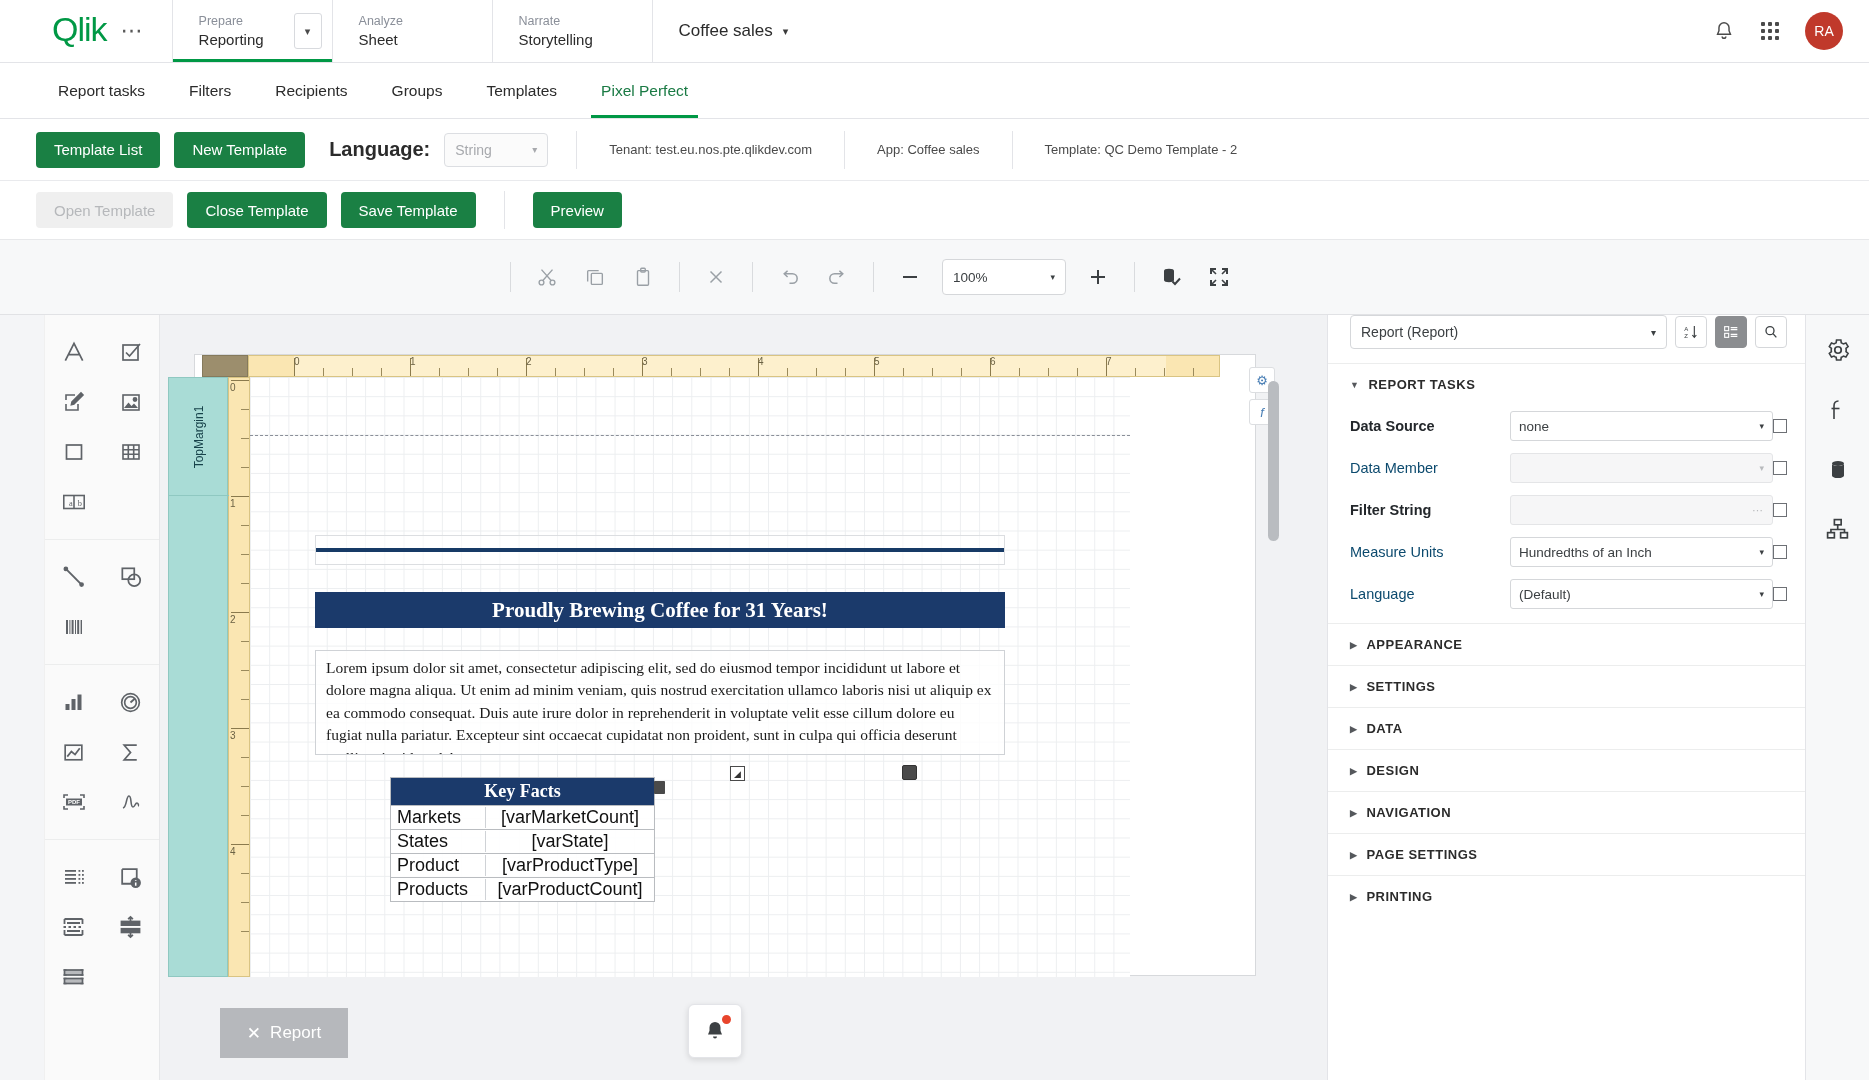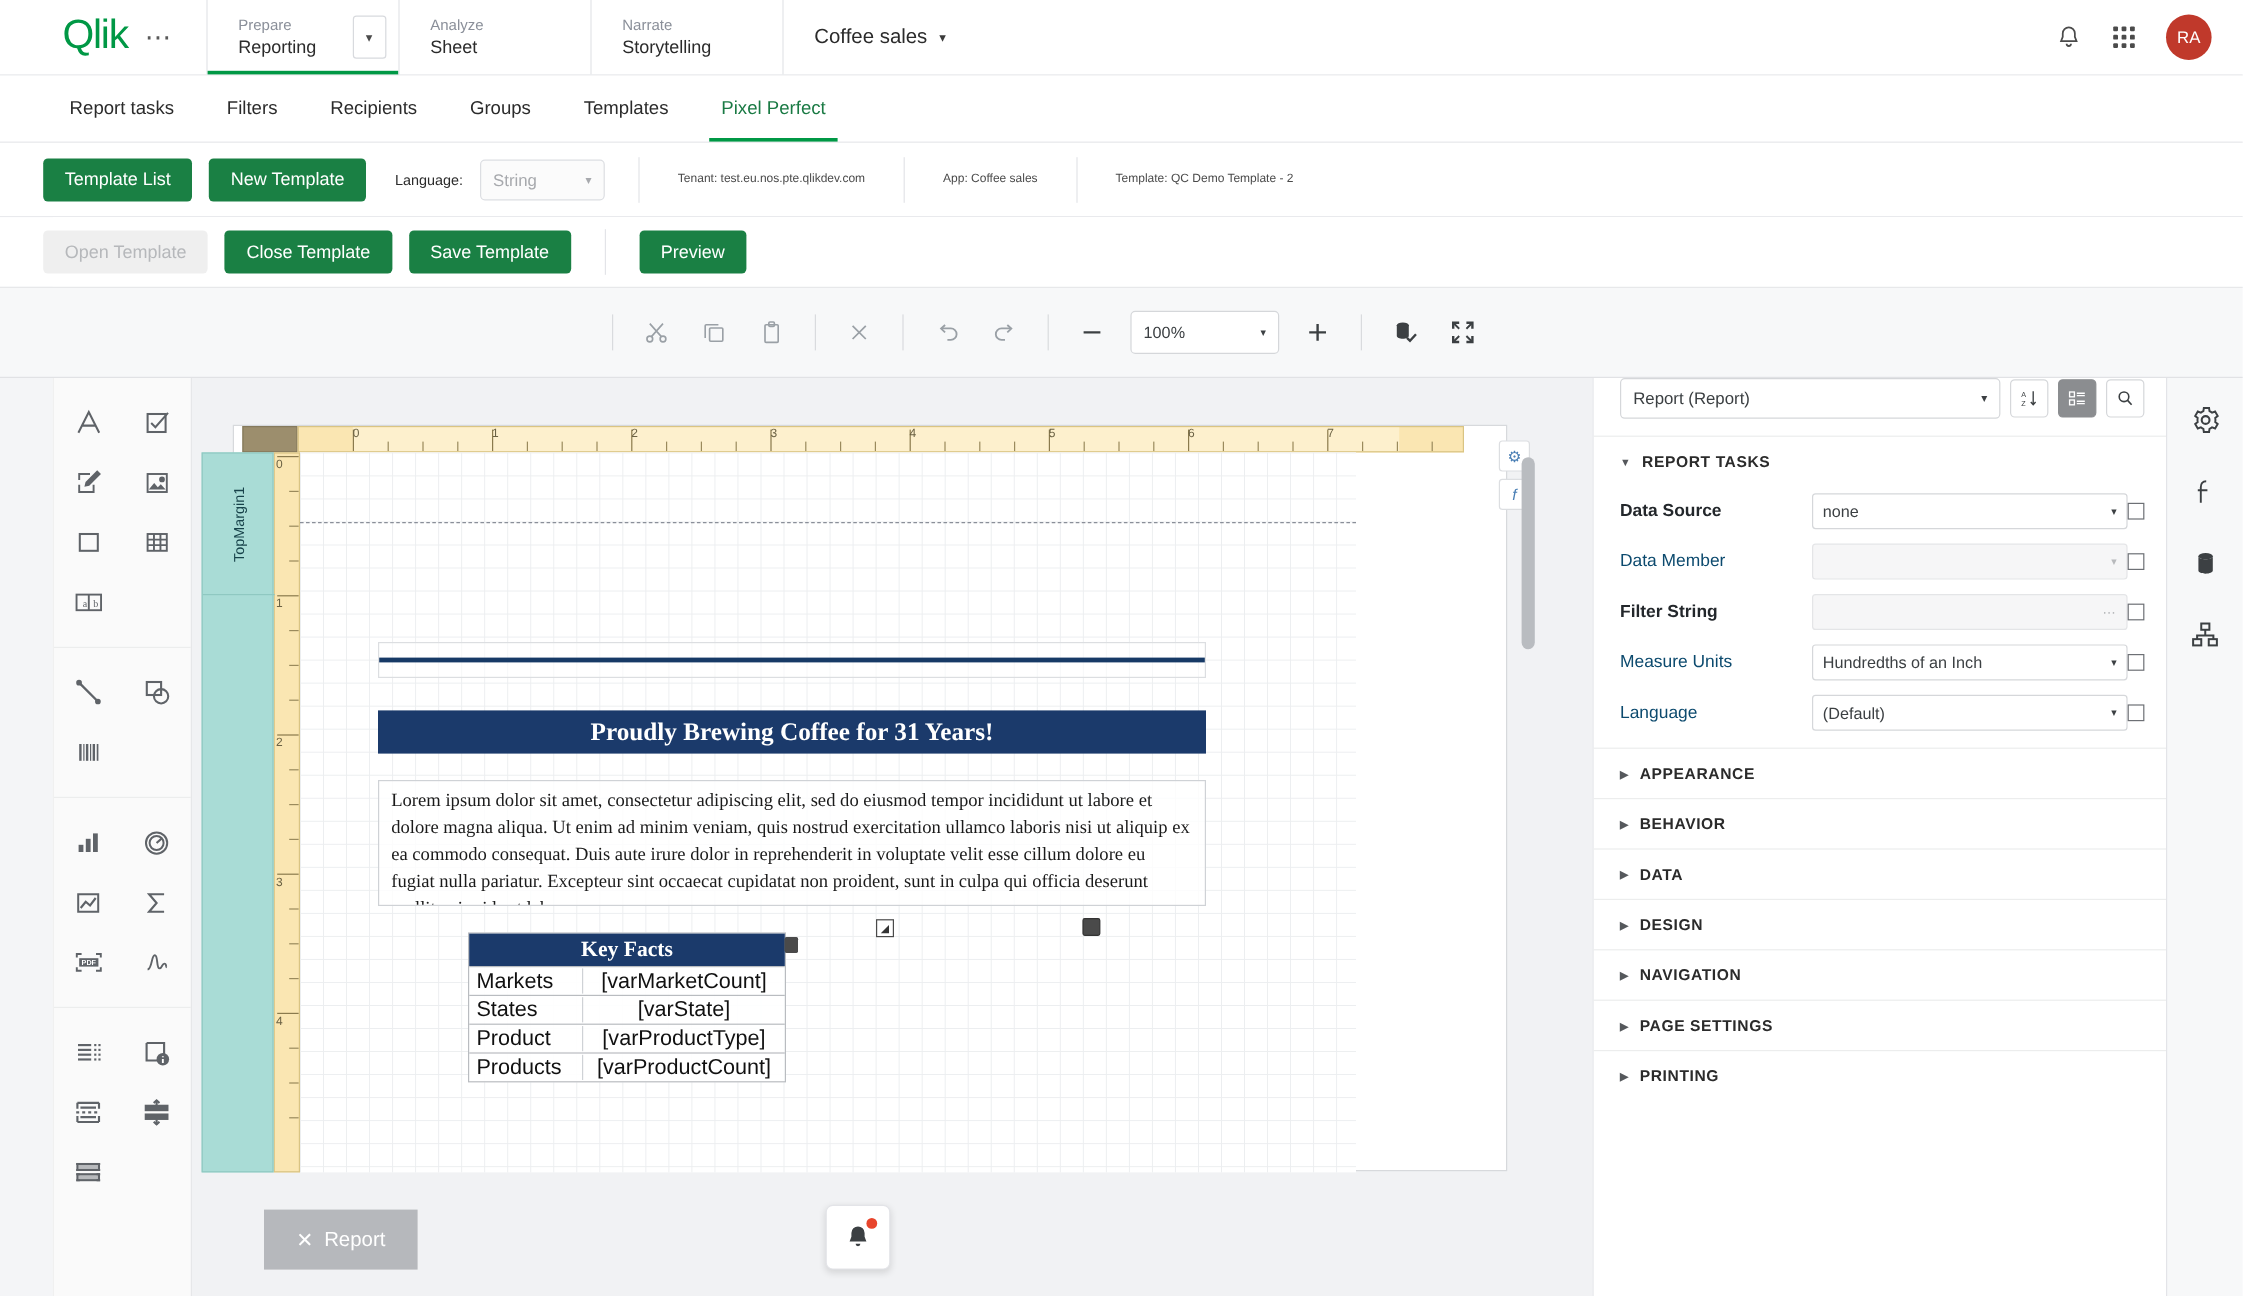--- a/index.html
+++ b/index.html
@@ -85,28 +85,28 @@
     background:#fff; border-bottom:1px solid #e9eaed;
     display:flex; align-items:center; padding-left:36px; gap: 14px;
   }
   .btn {
     border:none; border-radius:4px; font-size:15px; cursor:pointer;
     font-family:"Liberation Sans", sans-serif; padding: 0 18px; height: 36px;
     display:flex; align-items:center; justify-content:center; white-space:nowrap;
   }
   .btn-green { background:#1a8044; color:#fff; }
   .btn-disabled { background:#efefef; color:#b6b8bb; cursor:default; }
-  .lang-label { font-size:12px; color:#2b2b2b; margin-left: 10px; font-weight:400;}
+  .lang-label { font-size:20px; color:#2b2b2b; margin-left: 10px; font-weight:700;}
   .lang-select {
     width: 104px; height:34px; border:1px solid #dcdee2; border-radius:4px;
     background:#fbfbfb; display:flex; align-items:center; justify-content:space-between;
     padding: 0 10px; font-size:14px; color:#a7a9ad; cursor:pointer;
   }
   .vsep { width:1px; height:38px; background:#e3e4e8; margin: 0 14px; }
-  .infotext { font-size:10px; color:#4a4a4a; padding: 0 4px; }
+  .infotext { font-size:13px; color:#4a4a4a; padding: 0 4px; }
 
   
   .actionbar2 {
     position:absolute; left:0; top:181px; width:1869px; height:58px;
     background:#fff; display:flex; align-items:center; padding-left:36px; gap: 14px;
   }
 
   
   .edtoolbar {
     position:absolute; left:0; top:239px; width:1869px; height:76px;
@@ -882,21 +882,21 @@
       </div>
       <div class="prop-check"></div>
     </div>
 
     <div class="props-section-hdr">
       <span class="tri">▶</span>
       <span>APPEARANCE</span>
     </div>
     <div class="props-section-hdr">
       <span class="tri">▶</span>
-      <span>BEHAVIOR</span>
+      <span>SETTINGS</span>
     </div>
     <div class="props-section-hdr">
       <span class="tri">▶</span>
       <span>DATA</span>
     </div>
     <div class="props-section-hdr">
       <span class="tri">▶</span>
       <span>DESIGN</span>
     </div>
     <div class="props-section-hdr">

